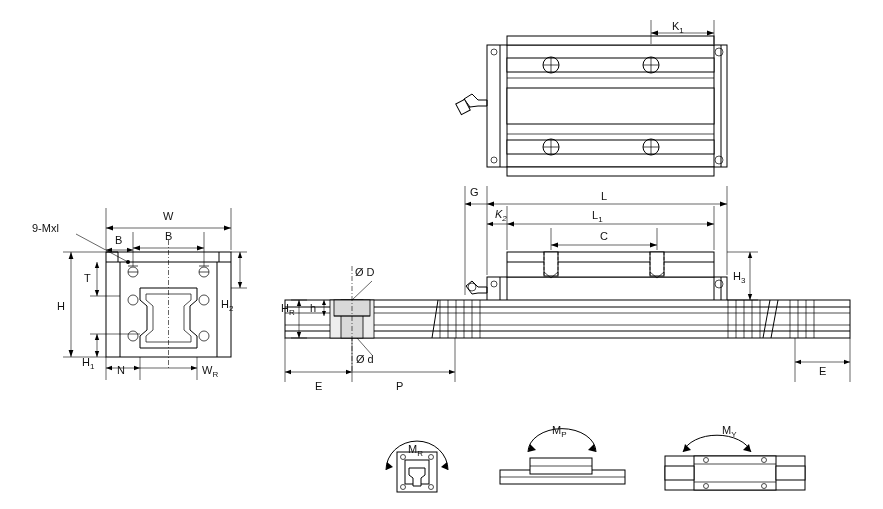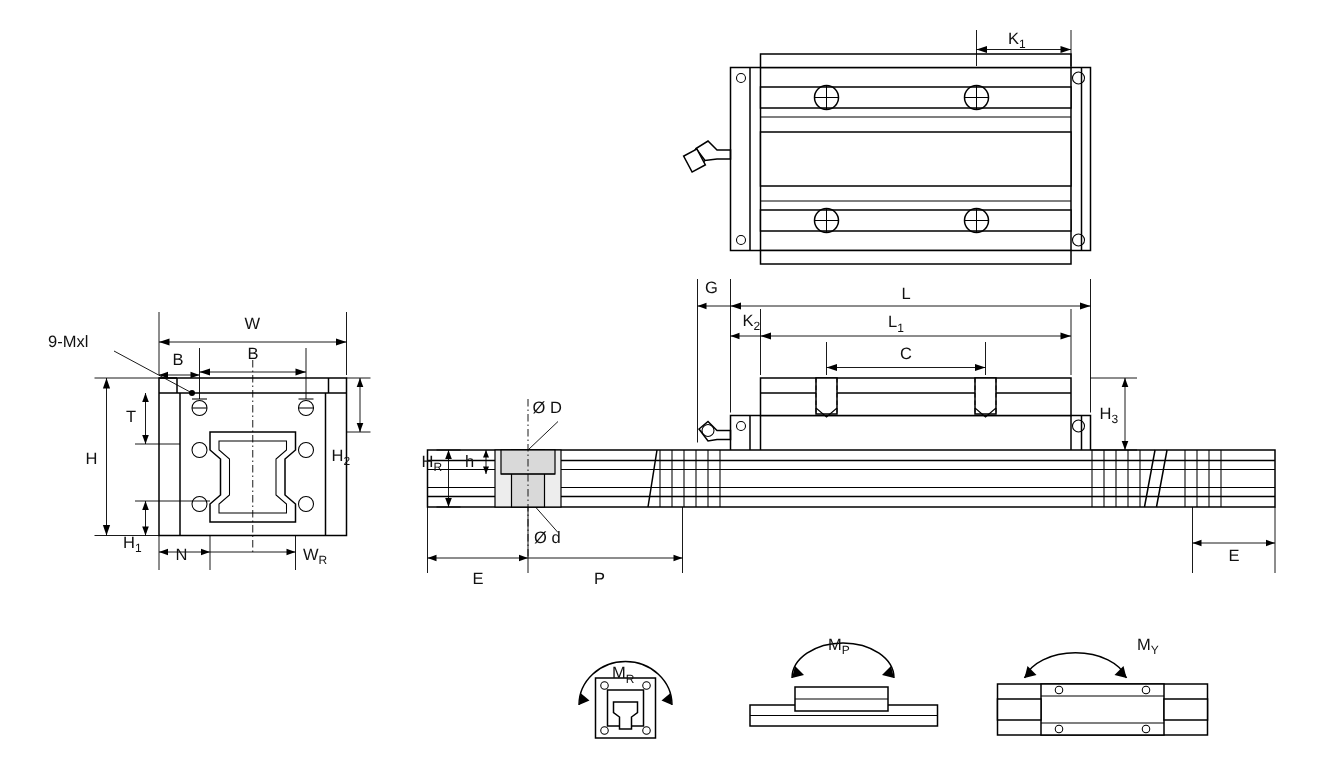--- a/index.html
+++ b/index.html
@@ -412,21 +412,21 @@
   <div class="lbl" style="left:159px; top:364px;margin-left:43px;">
     <span>W</span><span class="sub">R</span>
   </div>
 
   <div class="lbl" style="left:470px; top:186px;">
     <span>G</span>
   </div>
   <div class="lbl" style="left:601px; top:190px;">
     <span>L</span>
   </div>
-  <div class="lbl" style="left:495px; top:208px;">
+  <div class="lbl" style="left:495px; top:208px;font-style:italic;">
     <span>K</span><span class="sub">2</span>
   </div>
   <div class="lbl" style="left:592px; top:209px;">
     <span>L</span><span class="sub">1</span>
   </div>
   <div class="lbl" style="left:600px; top:230px;">
     <span>C</span>
   </div>
   <div class="lbl" style="left:733px; top:270px;">
     <span>H</span><span class="sub">3</span>
@@ -452,17 +452,17 @@
   <div class="lbl" style="left:819px; top:365px;">
     <span>E</span>
   </div>
 
   <div class="lbl" style="left:408px; top:424px;margin-top:19px;">
     <span>M</span><span class="sub">R</span>
   </div>
   <div class="lbl" style="left:552px; top:424px;">
     <span>M</span><span class="sub">P</span>
   </div>
-  <div class="lbl" style="left:741px; top:424px;padding-left:17px;">
+  <div class="lbl" style="left:705px; top:424px;padding-left:17px;">
     <span>M</span><span class="sub">Y</span>
   </div>
 
 </div>
 
 </body></html>

